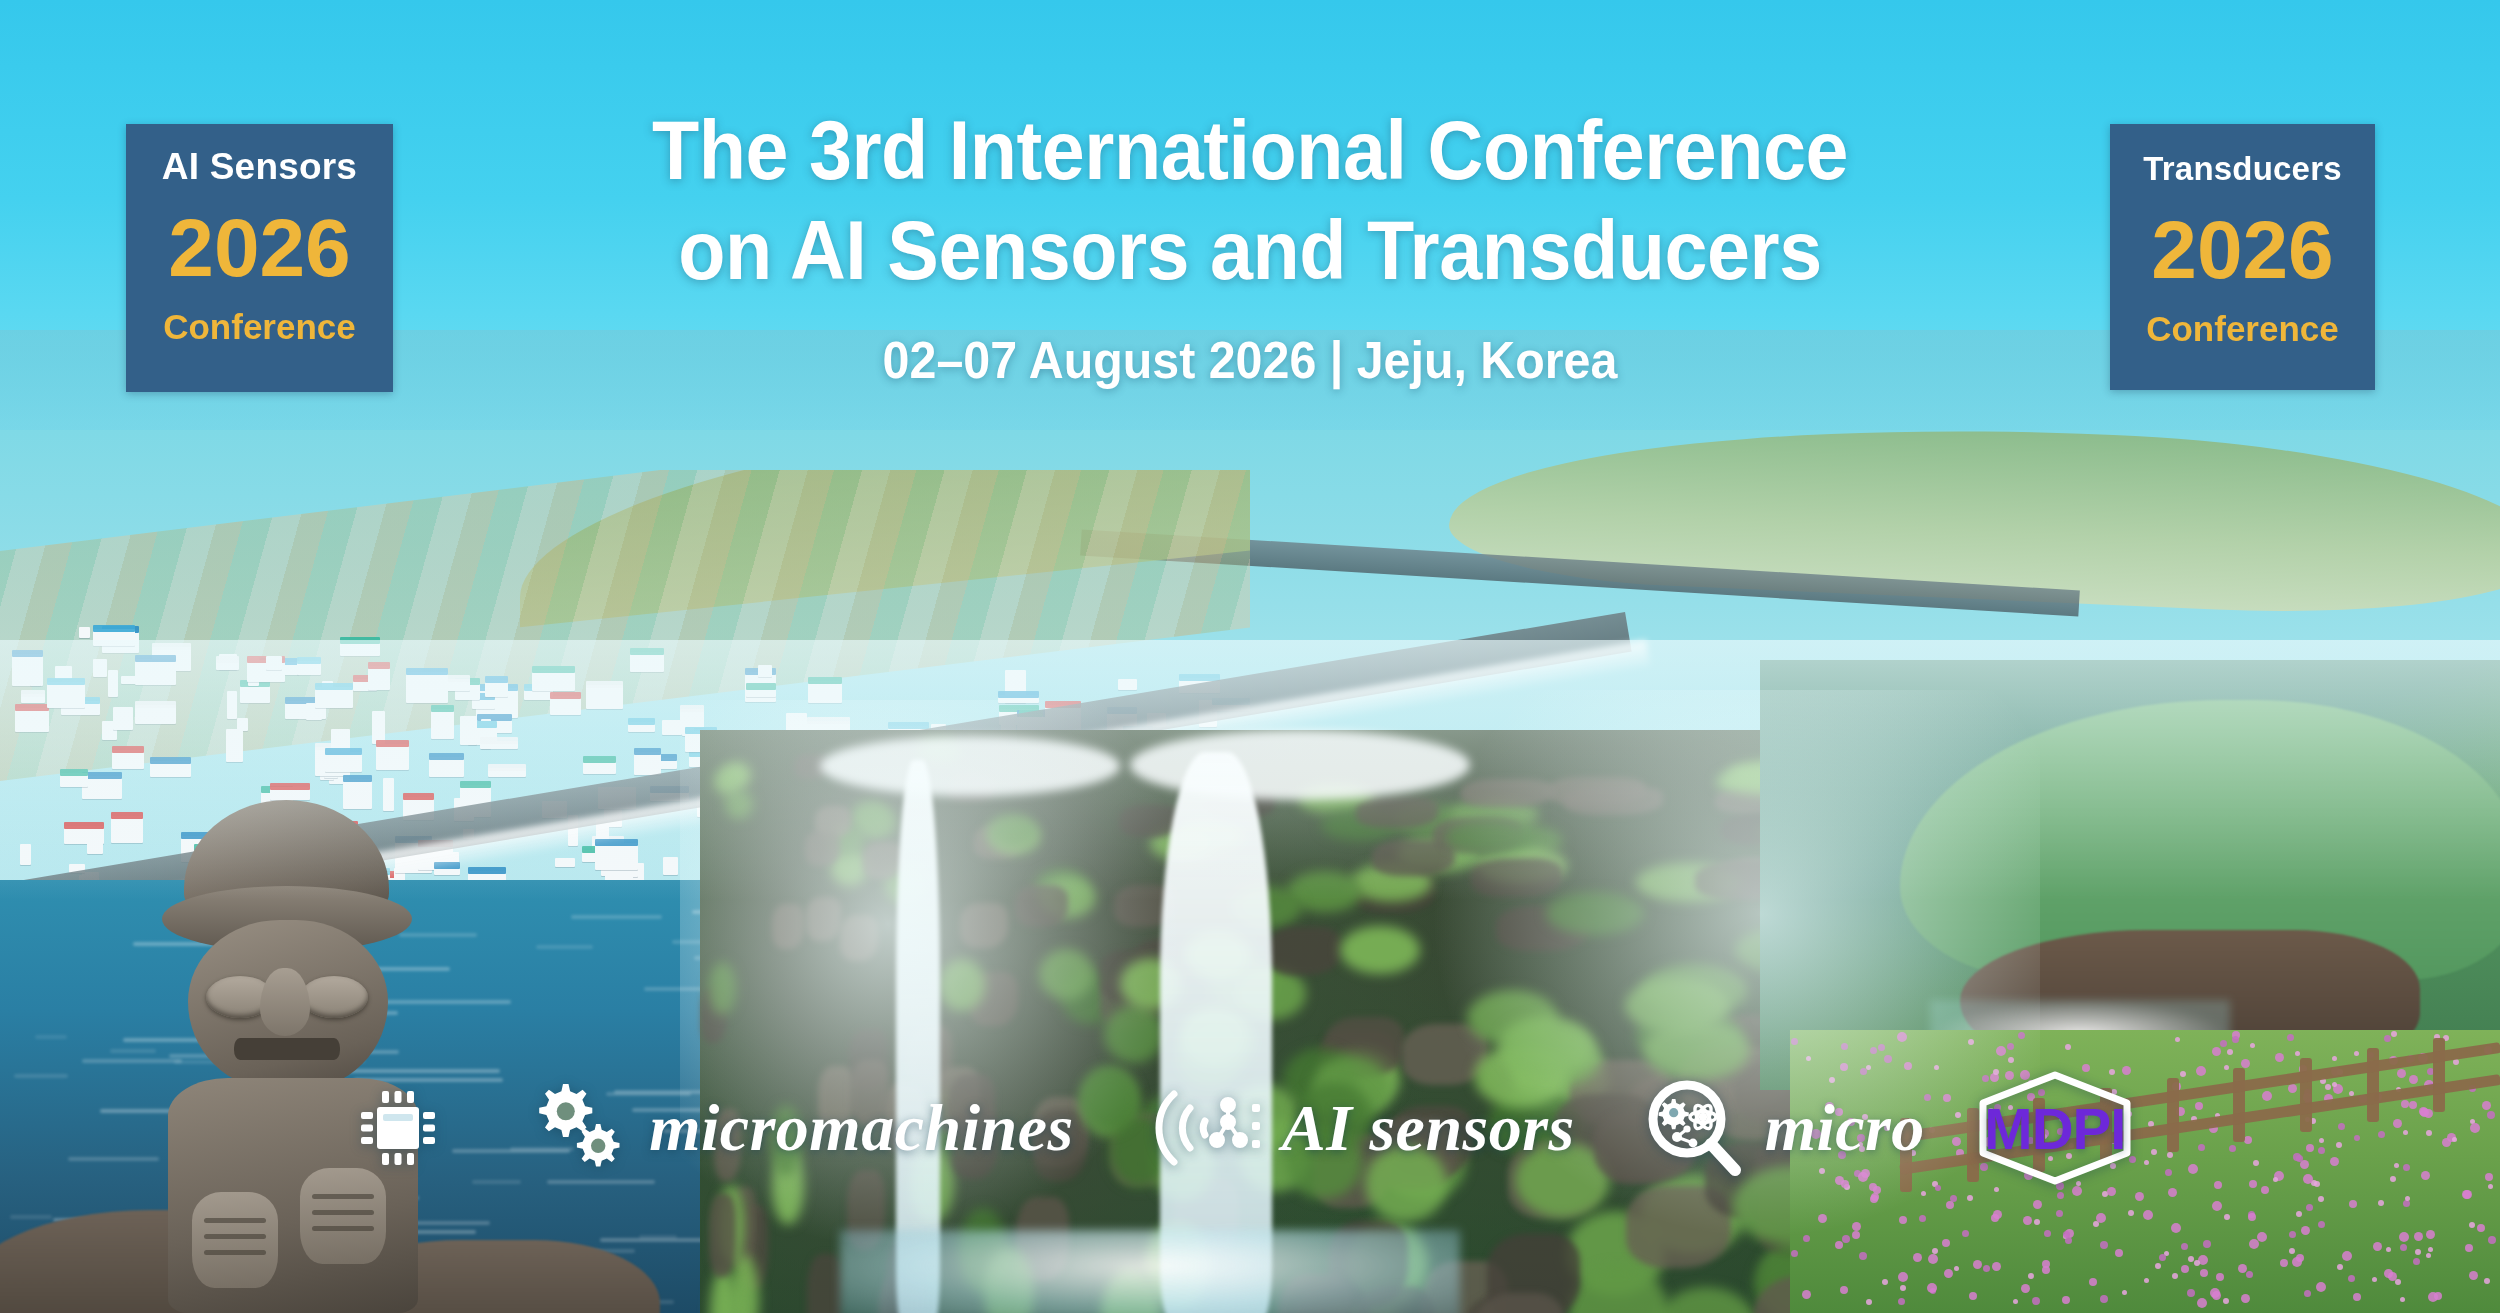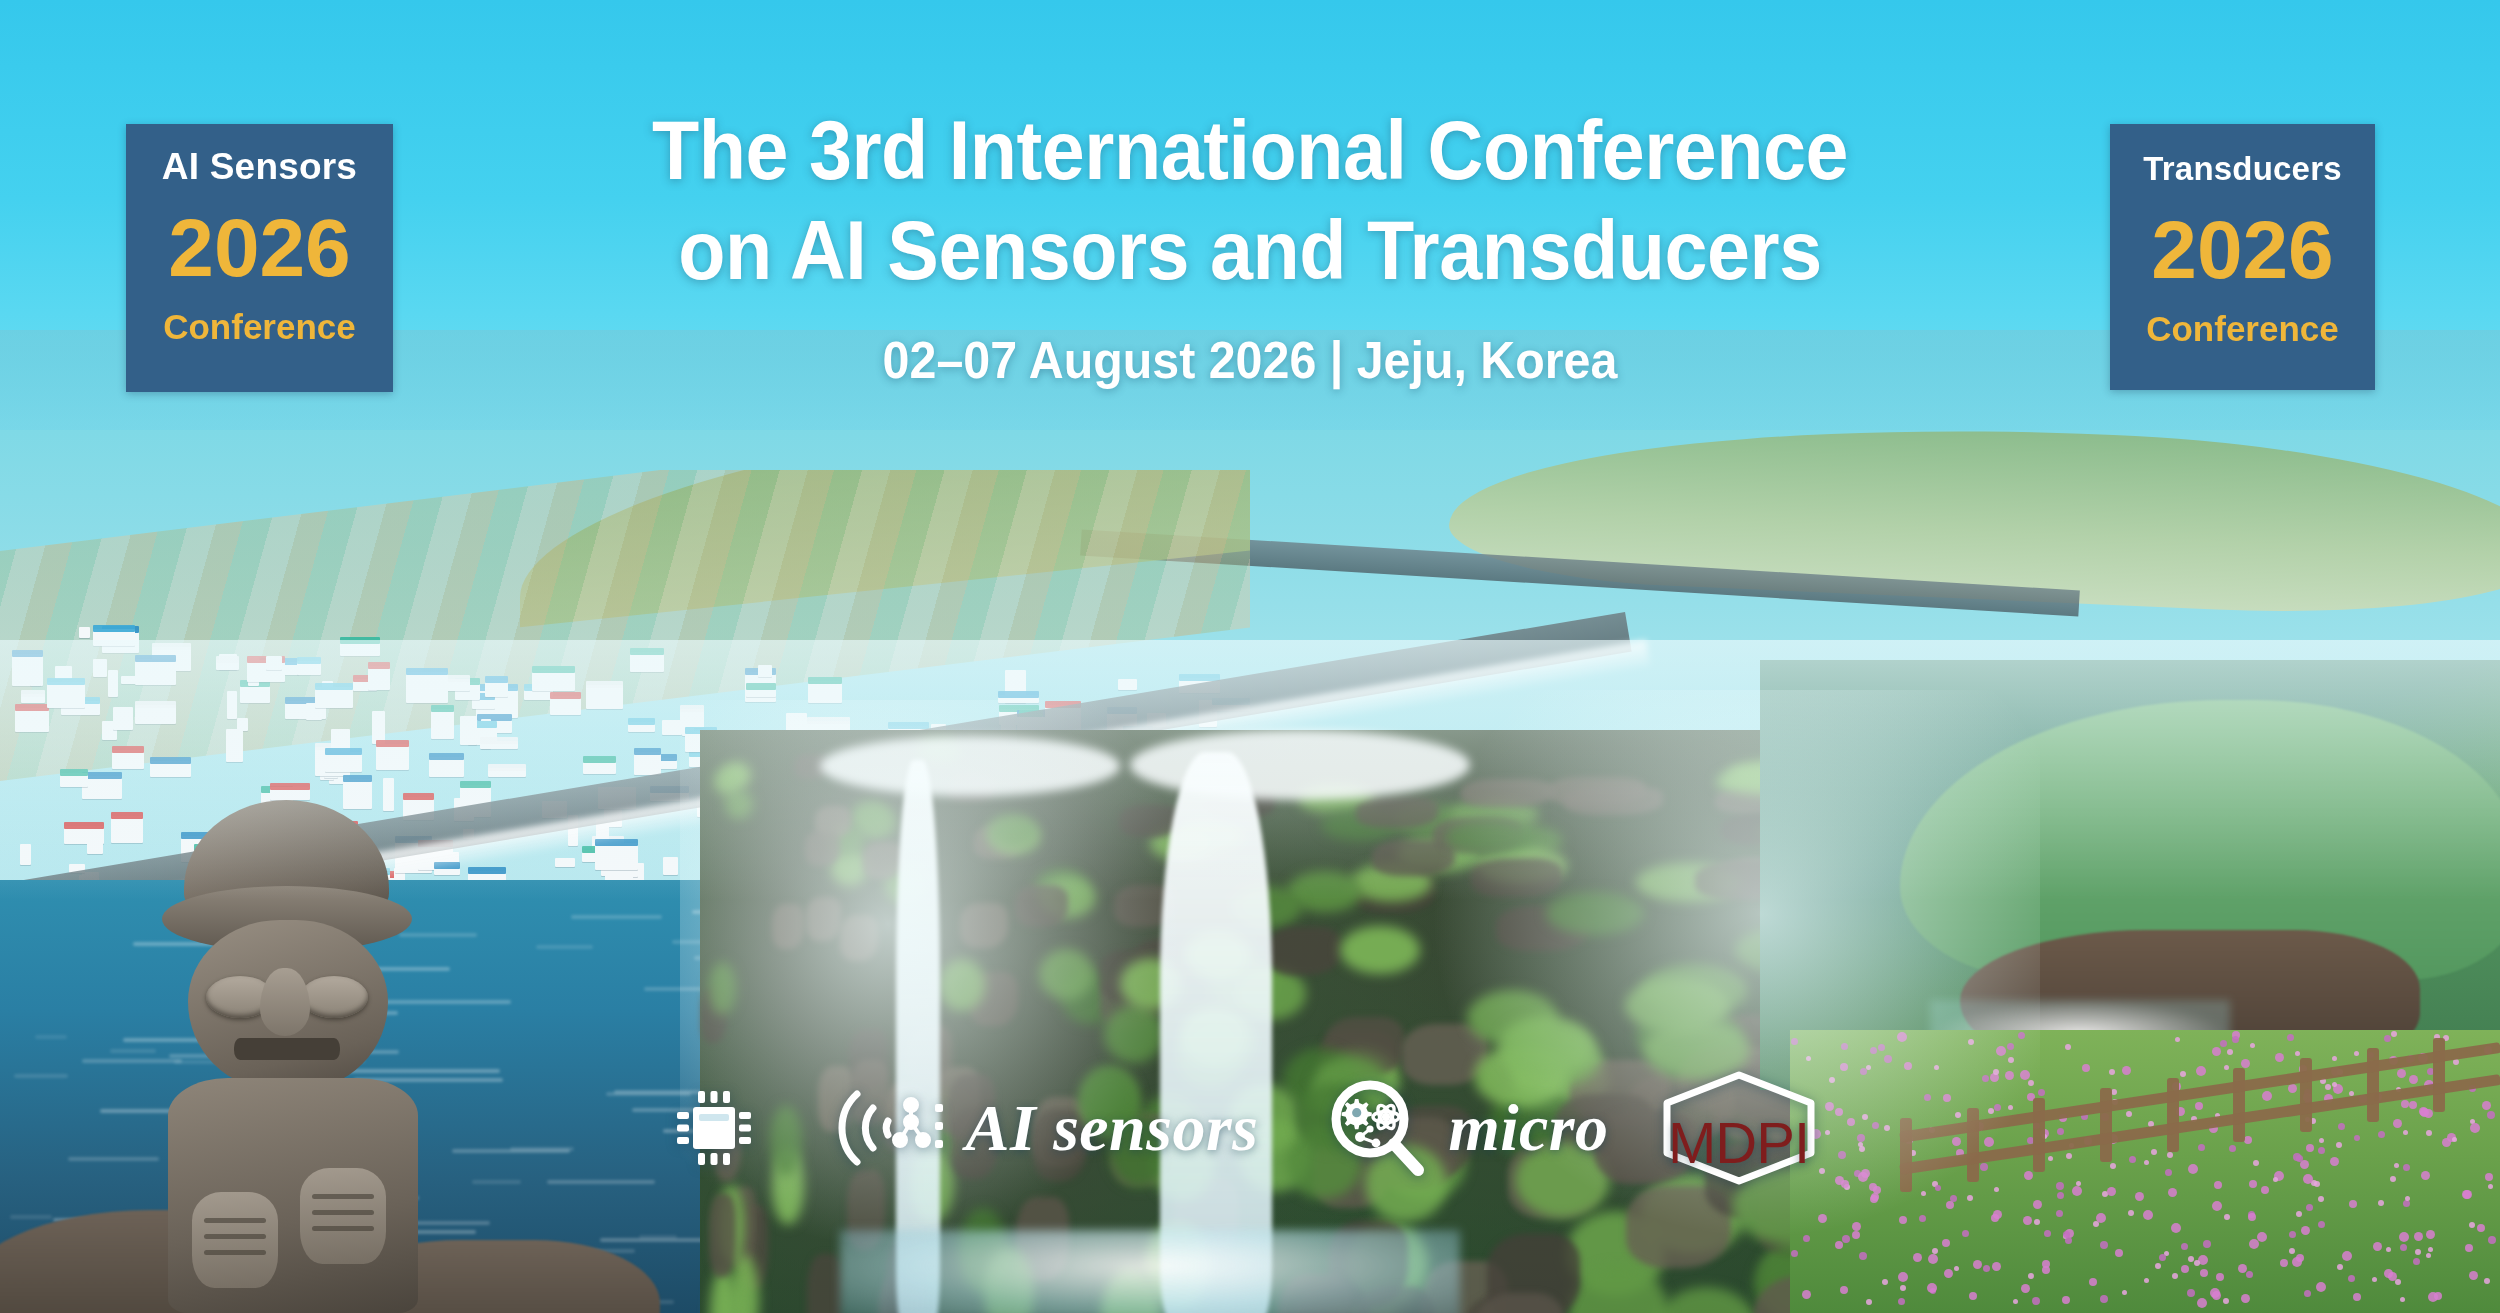--- a/index.html
+++ b/index.html
@@ -241,23 +241,23 @@
     text-shadow:0 2px 8px rgba(20,60,80,.5);
   }
   .logo svg{display:block;filter:drop-shadow(0 2px 6px rgba(20,60,80,.45));}
   #logo-sensors{margin-left:0;}
   #logo-micromachines{margin-left:86px;}
   #logo-aisensors{margin-left:74px;}
   #logo-micro{margin-left:66px;}
   #logo-mdpi{margin-left:40px;}
   #logo-mdpi .mdpi-wrap{position:relative;width:180px;height:118px;}
   #logo-mdpi .mdpi-text{
-    position:absolute;left:0;top:14px;width:180px;height:118px;
+    position:absolute;left:0;top:0;width:180px;height:118px;
     display:flex;align-items:center;justify-content:center;
-    color:#7f1d1d;font-family:"Liberation Sans",sans-serif;font-weight:normal;
+    color:#6d28d9;font-family:"Liberation Sans",sans-serif;font-weight:bold;
     font-size:58px;letter-spacing:-1px;
     text-shadow:0 2px 8px rgba(20,60,80,.5);
   }
 </style>
 </head>
 <body>
 
 <div class="banner">
 
   <div class="sky">
@@ -1391,20 +1391,31 @@
           <rect x="6" y="27" width="12" height="7" rx="2"></rect>
             <rect x="6" y="39.5" width="12" height="7" rx="2"></rect>
             <rect x="6" y="52" width="12" height="7" rx="2"></rect>
           <rect x="68" y="27" width="12" height="7" rx="2"></rect>
             <rect x="68" y="39.5" width="12" height="7" rx="2"></rect>
             <rect x="68" y="52" width="12" height="7" rx="2"></rect>
         </g>
       </svg>
     </div>
 
+    <div class="logo" id="logo-micromachines">
+      <svg width="104" height="96" viewBox="0 0 104 96">
+        <g fill="#fff">
+          <path d="M36 4 l5.5 0 1.6 7.2 6.4 2.7 6.1-4.1 3.9 3.9-4.1 6.1 2.7 6.4 7.2 1.6 0 5.5-7.2 1.6-2.7 6.4 4.1 6.1-3.9 3.9-6.1-4.1-6.4 2.7-1.6 7.2-5.5 0-1.6-7.2-6.4-2.7-6.1 4.1-3.9-3.9 4.1-6.1-2.7-6.4-7.2-1.6 0-5.5 7.2-1.6 2.7-6.4-4.1-6.1 3.9-3.9 6.1 4.1 6.4-2.7z"></path>
+          <circle cx="38.8" cy="31.3" r="9" fill="#6f8f7d"></circle>
+          <path d="M69 44 l4.4 0 1.3 5.8 5.1 2.2 4.9-3.3 3.1 3.1-3.3 4.9 2.2 5.1 5.8 1.3 0 4.4-5.8 1.3-2.2 5.1 3.3 4.9-3.1 3.1-4.9-3.3-5.1 2.2-1.3 5.8-4.4 0-1.3-5.8-5.1-2.2-4.9 3.3-3.1-3.1 3.3-4.9-2.2-5.1-5.8-1.3 0-4.4 5.8-1.3 2.2-5.1-3.3-4.9 3.1-3.1 4.9 3.3 5.1-2.2z"></path>
+          <circle cx="71.2" cy="65.8" r="7.2" fill="#6f8f7d"></circle>
+        </g>
+      </svg>
+      <span class="lname">micromachines</span>
+    </div>
 
     <div class="logo" id="logo-aisensors">
       <svg width="116" height="100" viewBox="0 0 116 100">
         <g fill="none" stroke="#fff" stroke-width="7" stroke-linecap="round">
           <path d="M26 16 A46 46 0 0 0 26 84"></path>
           <path d="M42 30 A30 30 0 0 0 42 70"></path>
           <path d="M57 43 A15 15 0 0 0 57 57"></path>
         </g>
         <g stroke="#fff" stroke-width="4" fill="#fff">
           <line x1="69" y1="62" x2="80" y2="44"></line>

